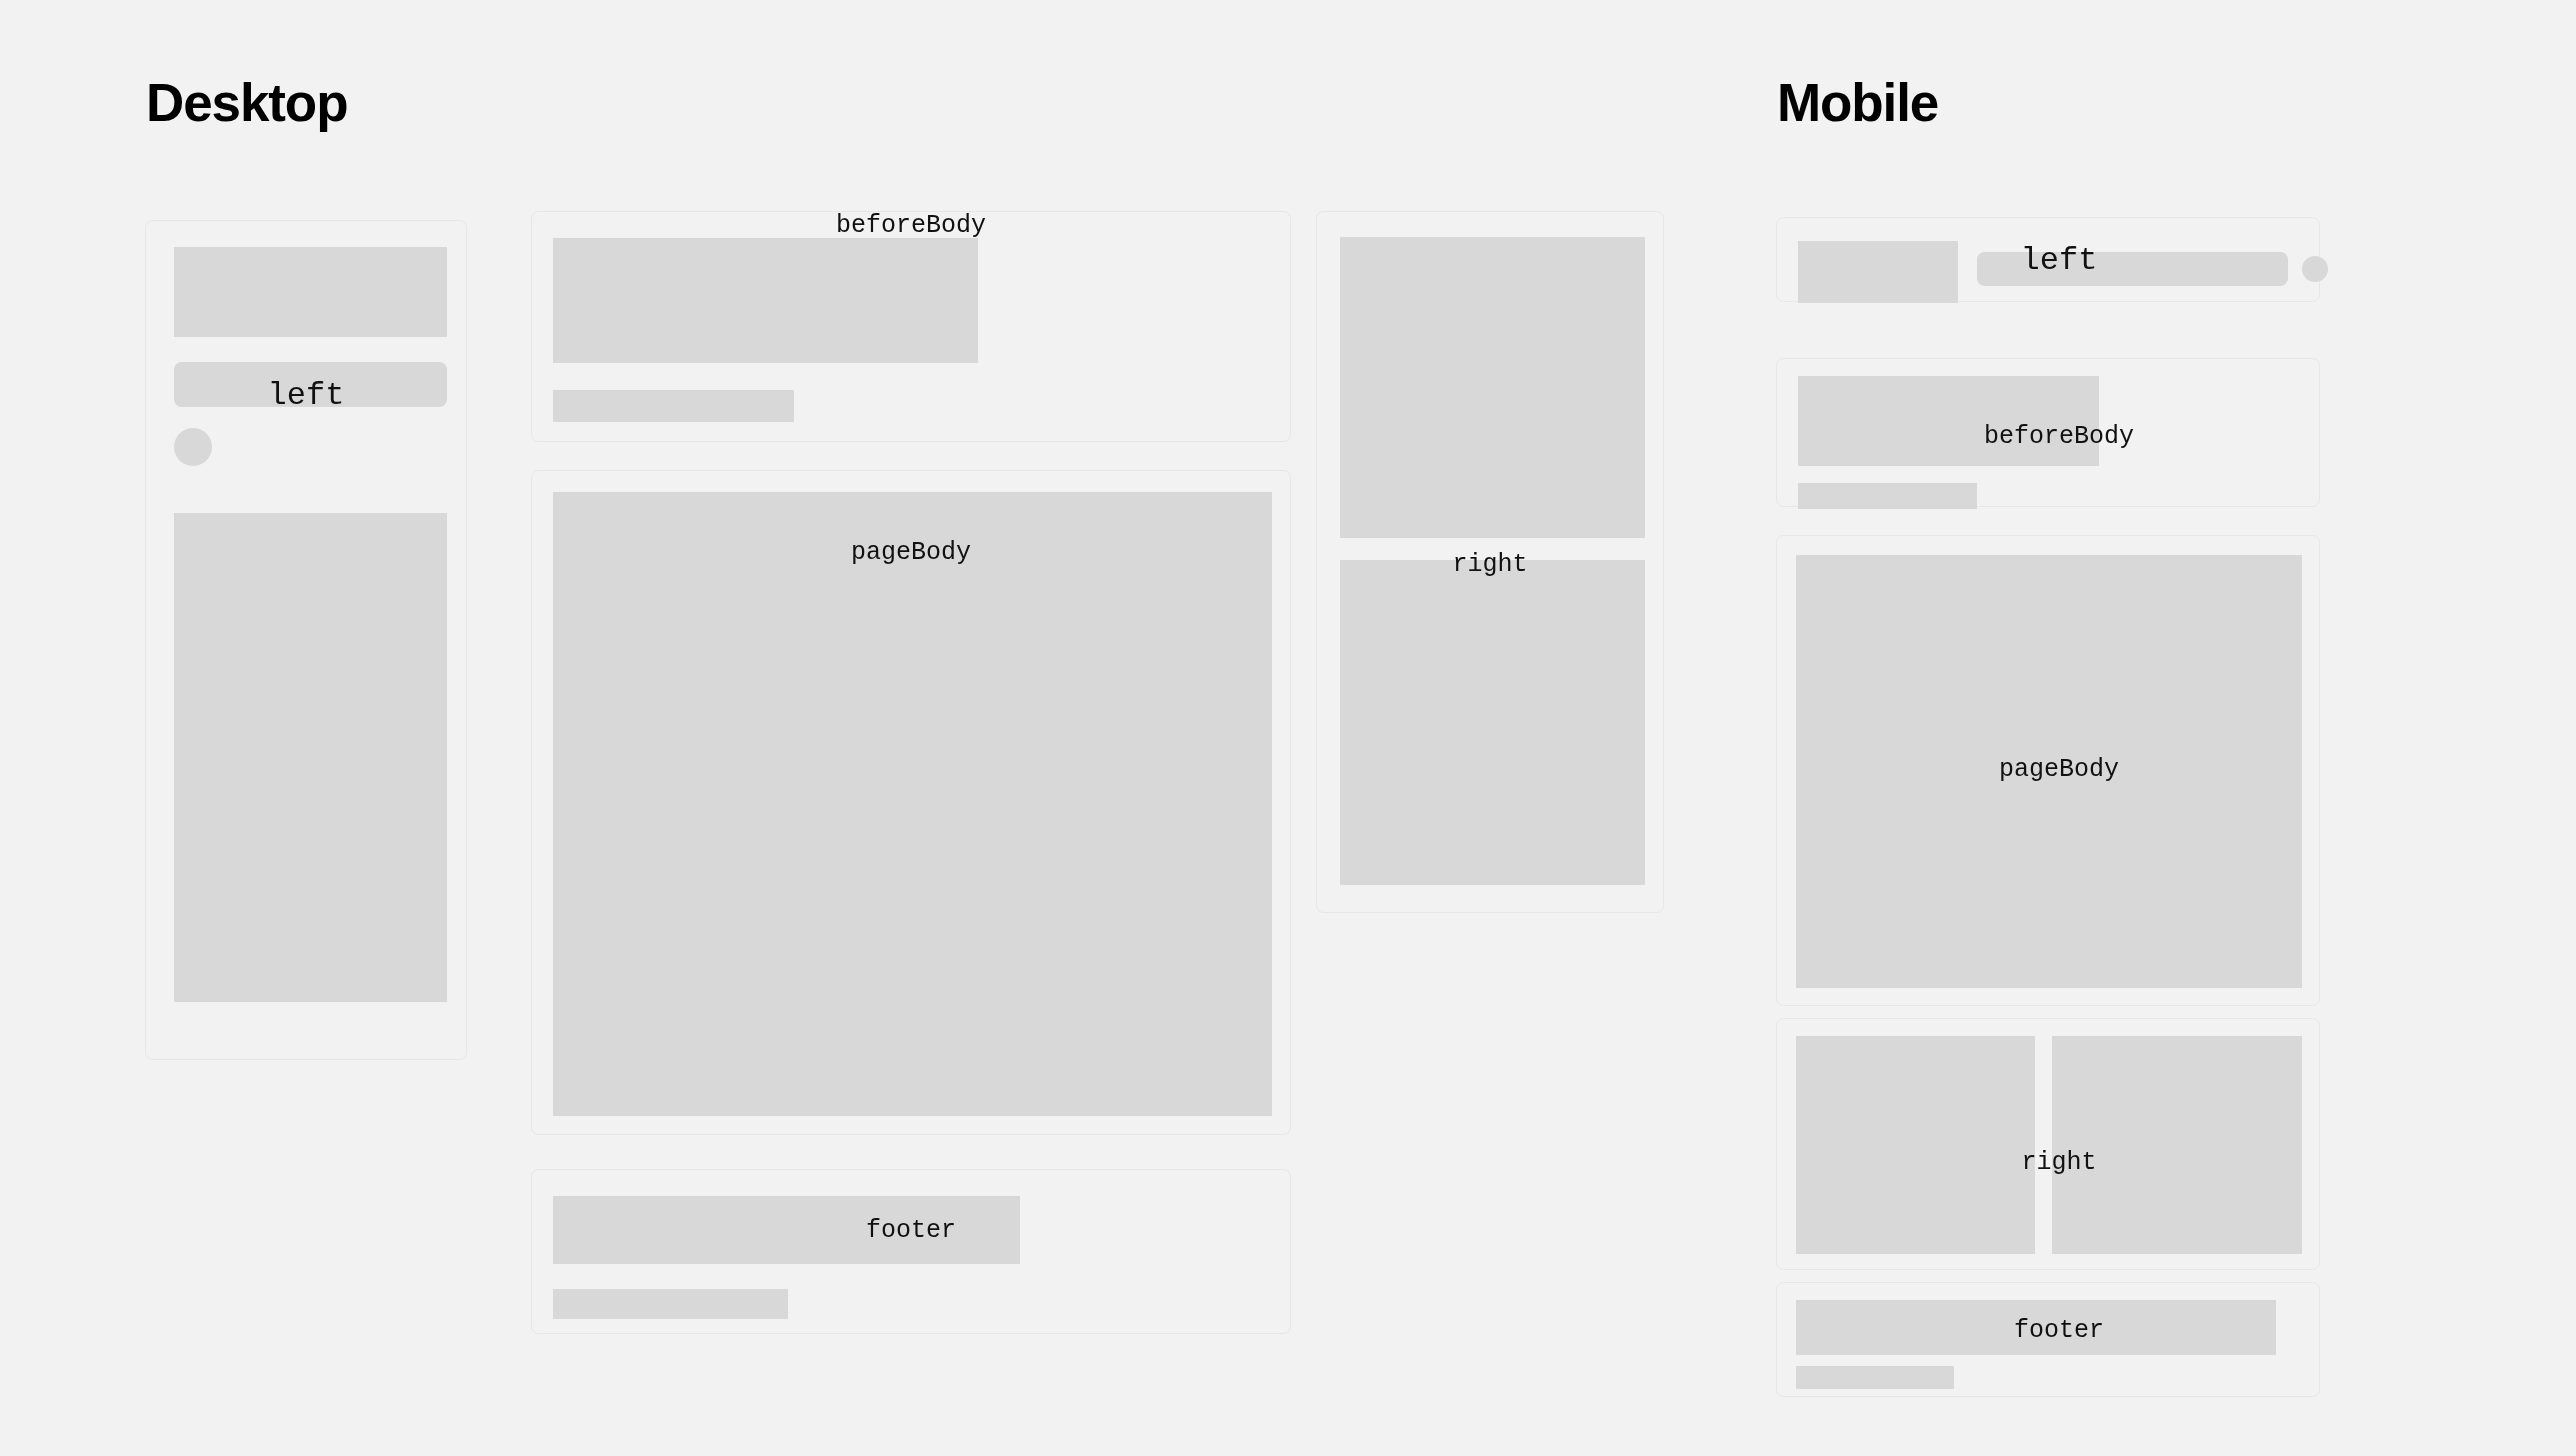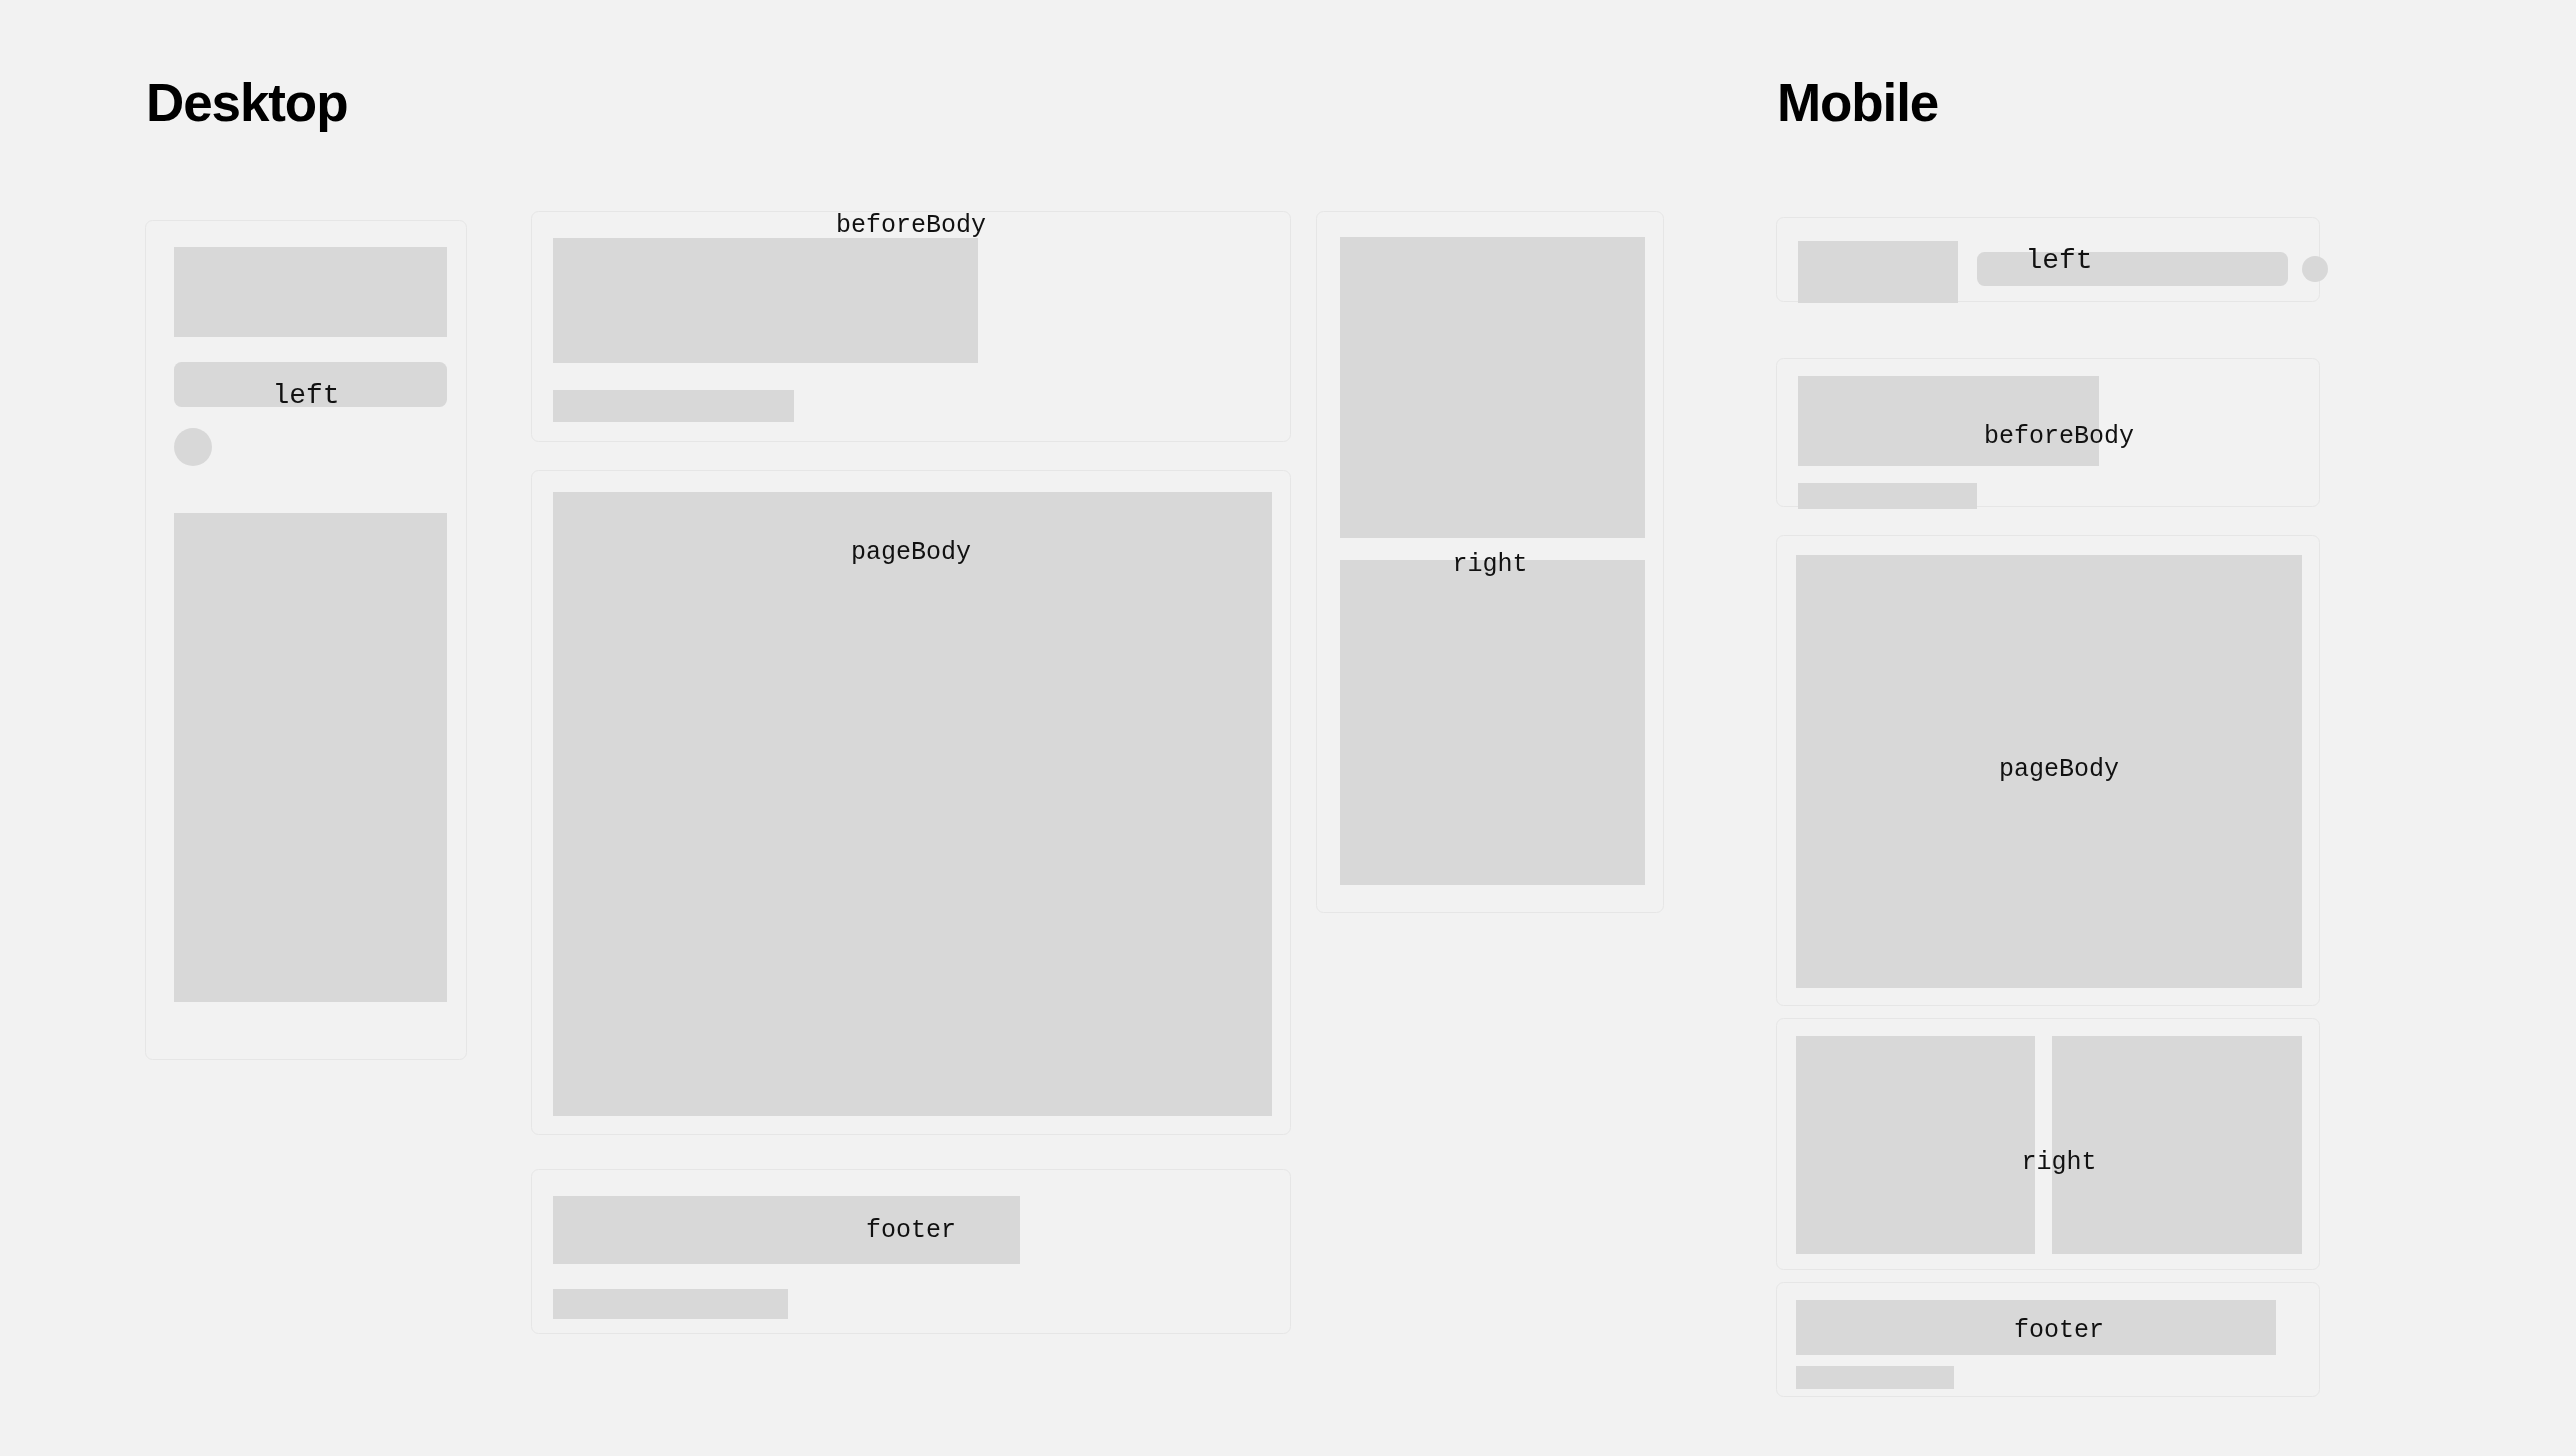--- a/index.html
+++ b/index.html
@@ -46,21 +46,21 @@
     position: absolute;
     background: #d8d8d8;
   }
   .blk.r8  { border-radius: 7.5px; }
   .blk.dot { border-radius: 50%; }
 
   
   .region-label {
     position: absolute;
     font-family: "Liberation Mono", "DejaVu Sans Mono", monospace;
-    font-size: 28px;
+    font-size: 32px;
     line-height: 36px;
     color: #111111;
     white-space: nowrap;
     transform: translate(-50%, -50%);
     pointer-events: none;
   }
   .region-label.lg { font-size: 25px; line-height: 38px; }
 
   
   #dt-left-panel   { left: 143px;  top: 218px;  width: 322px;  height: 840px; }

